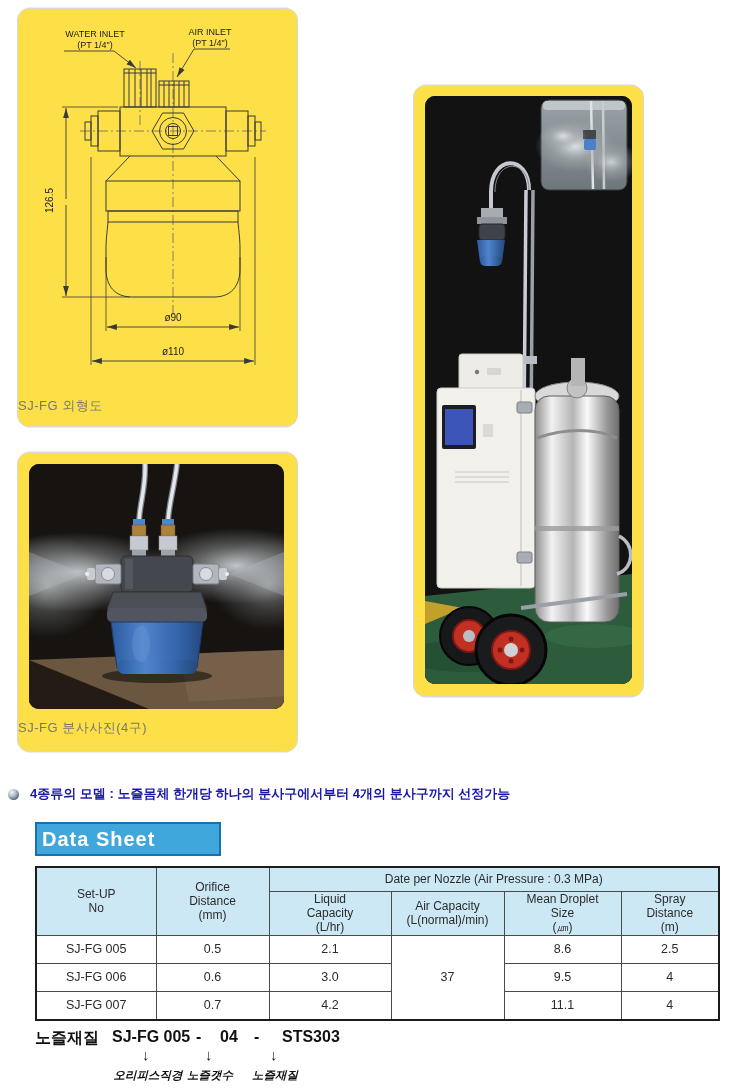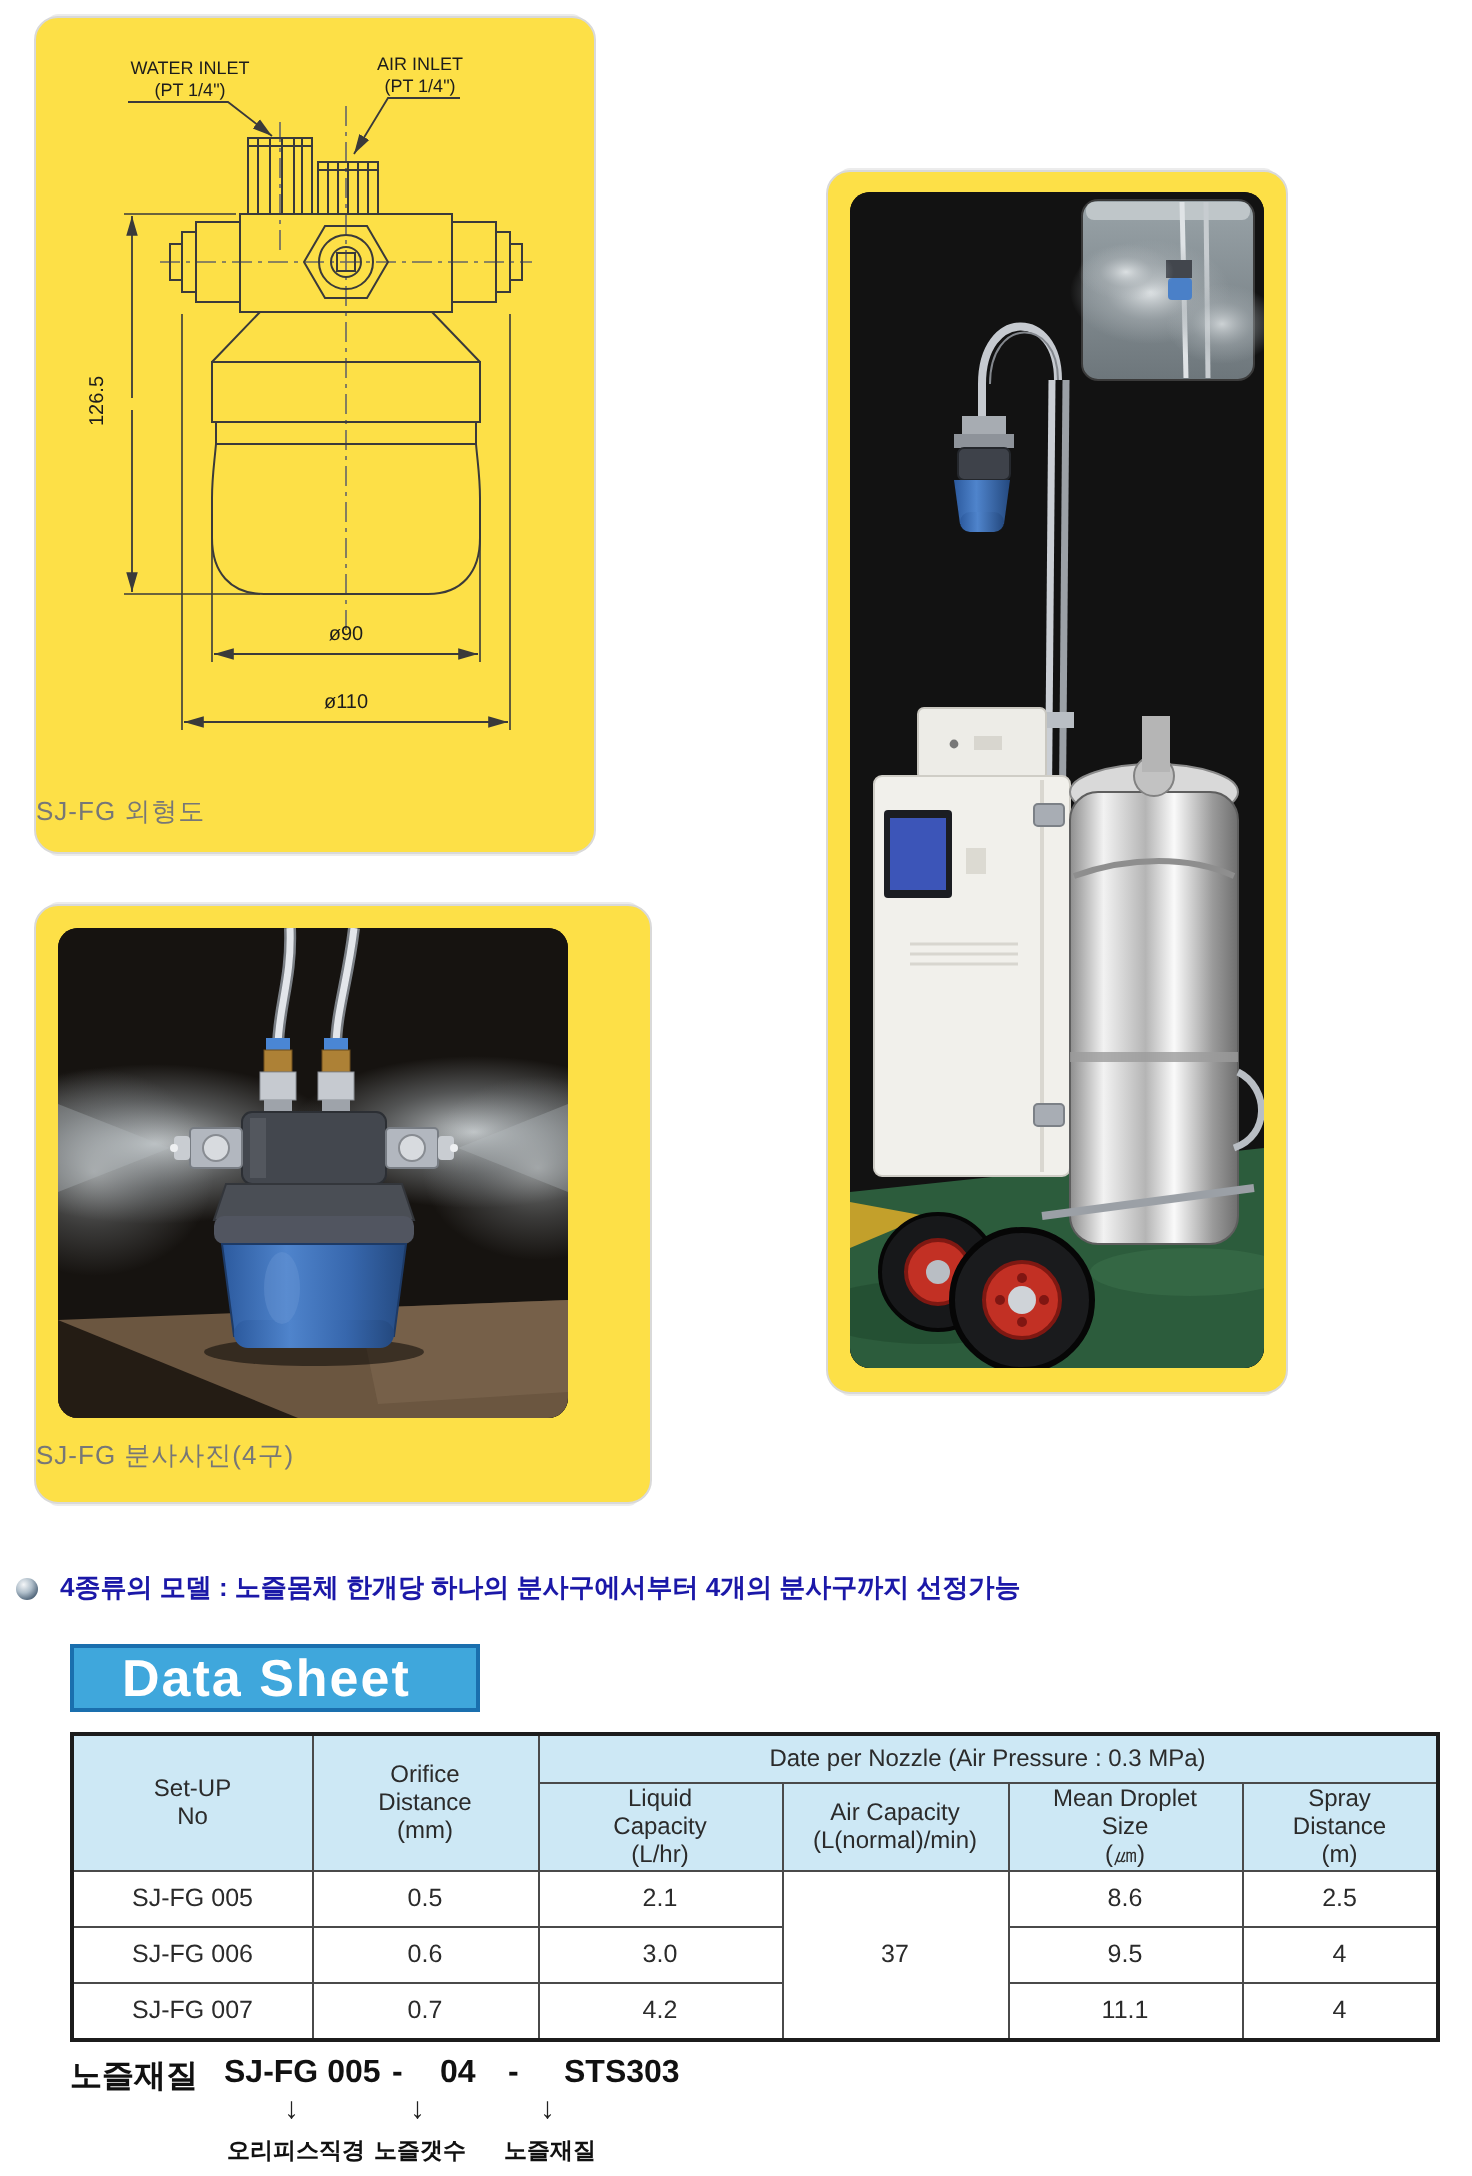--- a/index.html
+++ b/index.html
@@ -26,42 +26,42 @@
   .rot{transform:rotate(-90deg);transform-origin:center;}
   
   #feature-line{position:absolute;left:30px;top:785px;width:690px;
     font-size:13px;font-weight:bold;color:#1b18a8;}
   #feature-bullet{position:absolute;left:8px;top:789px;width:11px;height:11px;border-radius:50%;
     background:radial-gradient(circle at 35% 30%,#f4f6f8 0%,#aebdc9 40%,#53687c 75%,#2e4152 100%);}
   
   #datasheet-title{
     position:absolute;left:35px;top:822px;width:177px;height:30px;
     background:#3fa7dc;border:2px solid #1a6fae;
-    color:#ffffff;font-size:26px;font-weight:bold;line-height:30px;
-    padding-left:24px;letter-spacing:1px;
+    color:#ffffff;font-size:20px;font-weight:bold;line-height:30px;
+    padding-left:5px;letter-spacing:1px;
   }
   
   #data-table{
     position:absolute;left:35px;top:866px;width:683px;
     border-collapse:collapse;border:2px solid #1c1c1c;
     font-size:12px;color:#2b2b2b;table-layout:fixed;
   }
   #data-table th,#data-table td{
     border:1px solid #4a4a4a;text-align:center;vertical-align:middle;padding:0;
   }
   #data-table thead th{
     background:#cde8f5;font-weight:normal;white-space:pre-line;line-height:14px;
   }
   #data-table .h1{height:24px;}
   #data-table .h2{height:44px;}
   #data-table tbody td{height:27px;font-size:12.5px;}
   
   .order-txt{position:absolute;font-weight:bold;color:#111;font-size:16px;}
   .order-arrow{position:absolute;font-size:15px;color:#222;font-weight:bold;}
-  .order-legend{position:absolute;font-size:11.5px;font-weight:bold;color:#111;text-align:center;}
+  .order-legend{position:absolute;font-size:11.5px;font-weight:bold;color:#111;text-align:center;font-style:italic;}
 </style>
 </head>
 <body>
 
 <div class="panel" id="panel-diagram" style="left:17px;top:8px;width:279px;height:417px;">
   <svg viewBox="0 0 279 380" width="279" height="380" style="position:absolute;left:0;top:0;" fill="none" stroke="#3a3a3a" stroke-width="1">
     <defs>
       <marker id="arr" markerWidth="12" markerHeight="8" refX="11" refY="4" orient="auto">
         <path d="M0,0.8 L11,4 L0,7.2 Z" fill="#3a3a3a" stroke="none"></path>
       </marker>
@@ -114,21 +114,21 @@
   <div class="dlabel" style="left:36px;top:20px;width:82px;">WATER INLET
 (PT 1/4")</div>
   <div class="dlabel" style="left:154px;top:18px;width:76px;">AIR INLET
 (PT 1/4")</div>
   <div class="dim rot" style="left:14px;top:186px;width:34px;">126.5</div>
   <div class="dim" style="left:120px;top:303px;width:70px;">ø90</div>
   <div class="dim" style="left:120px;top:337px;width:70px;">ø110</div>
   <div class="panel-caption" style="top:388px;">SJ-FG 외형도</div>
 </div>
 
-<div class="panel" id="panel-spray" style="left:17px;top:452px;width:279px;height:298px;padding-left:28px;">
+<div class="panel" id="panel-spray" style="left:17px;top:452px;width:279px;height:298px;">
   <div class="photo" style="left:11px;top:11px;width:255px;height:245px;">
     <svg viewBox="0 0 255 245" width="255" height="245">
       <defs>
         <radialGradient id="mist1">
           <stop offset="0" stop-color="#d3d8da" stop-opacity="0.95"></stop>
           <stop offset="0.55" stop-color="#9aa0a4" stop-opacity="0.45"></stop>
           <stop offset="1" stop-color="#9aa0a4" stop-opacity="0"></stop>
         </radialGradient>
         <linearGradient id="cup1" x1="0" y1="0" x2="1" y2="0">
           <stop offset="0" stop-color="#2c5a9e"></stop>

